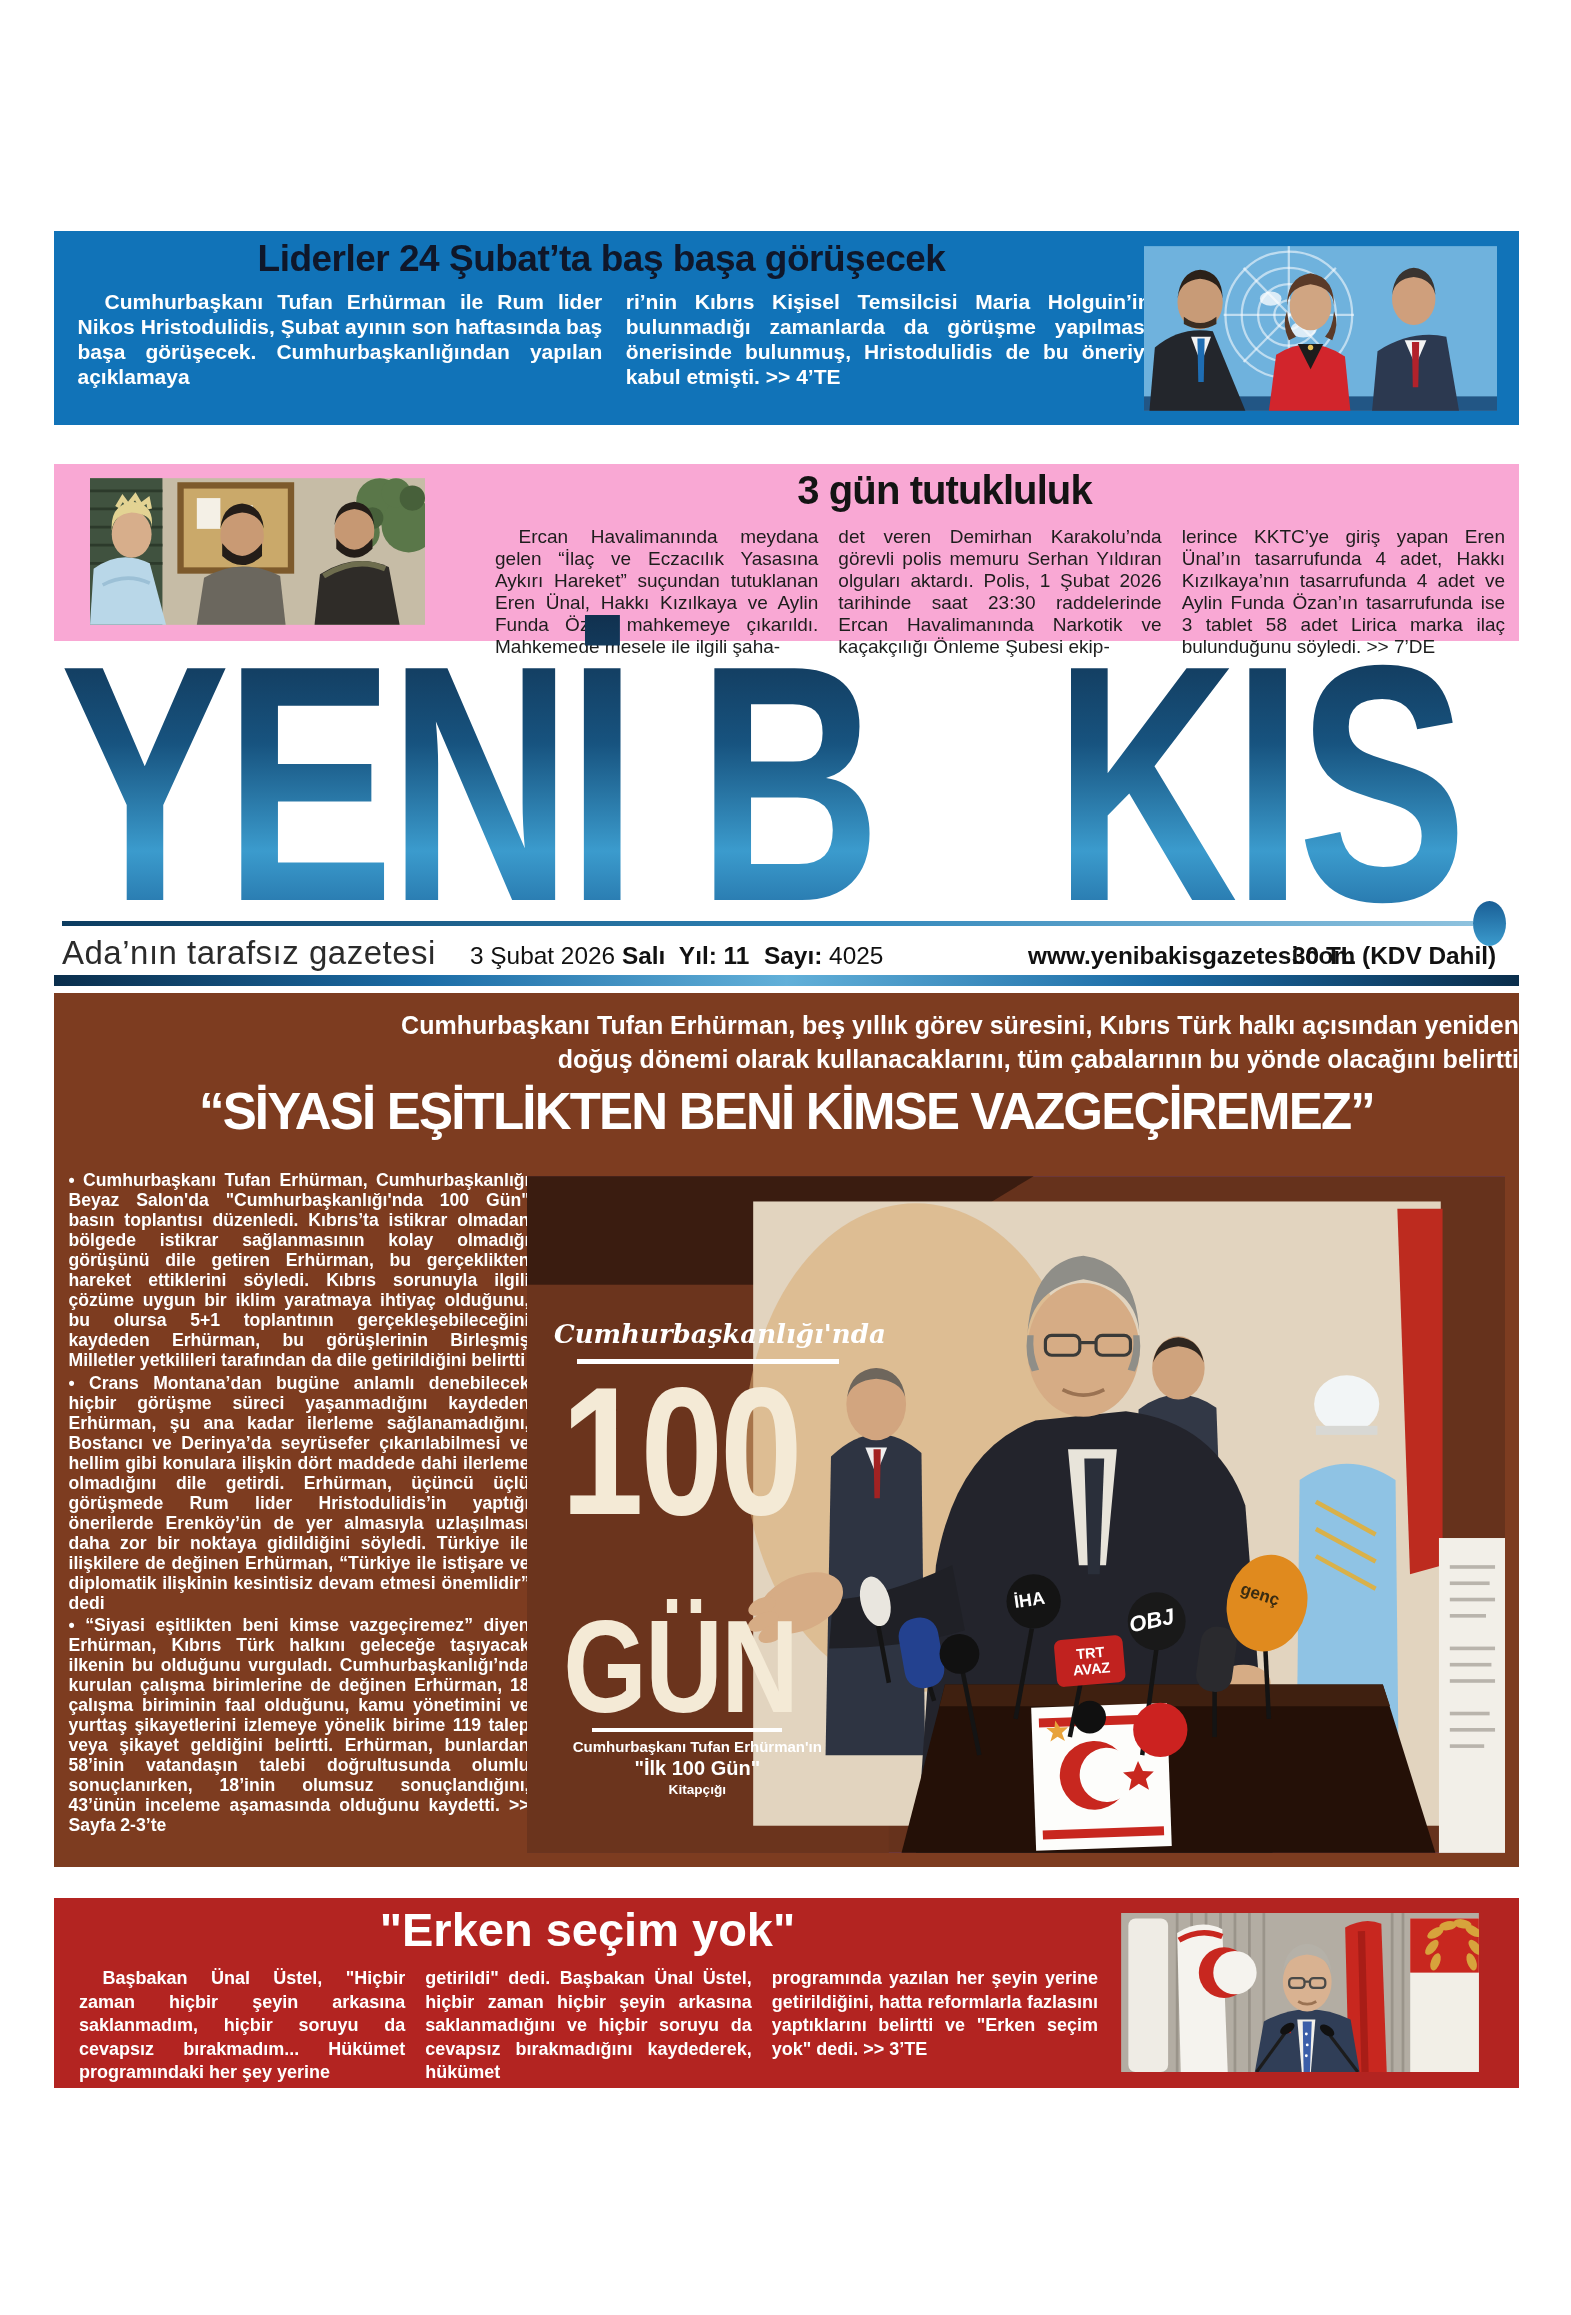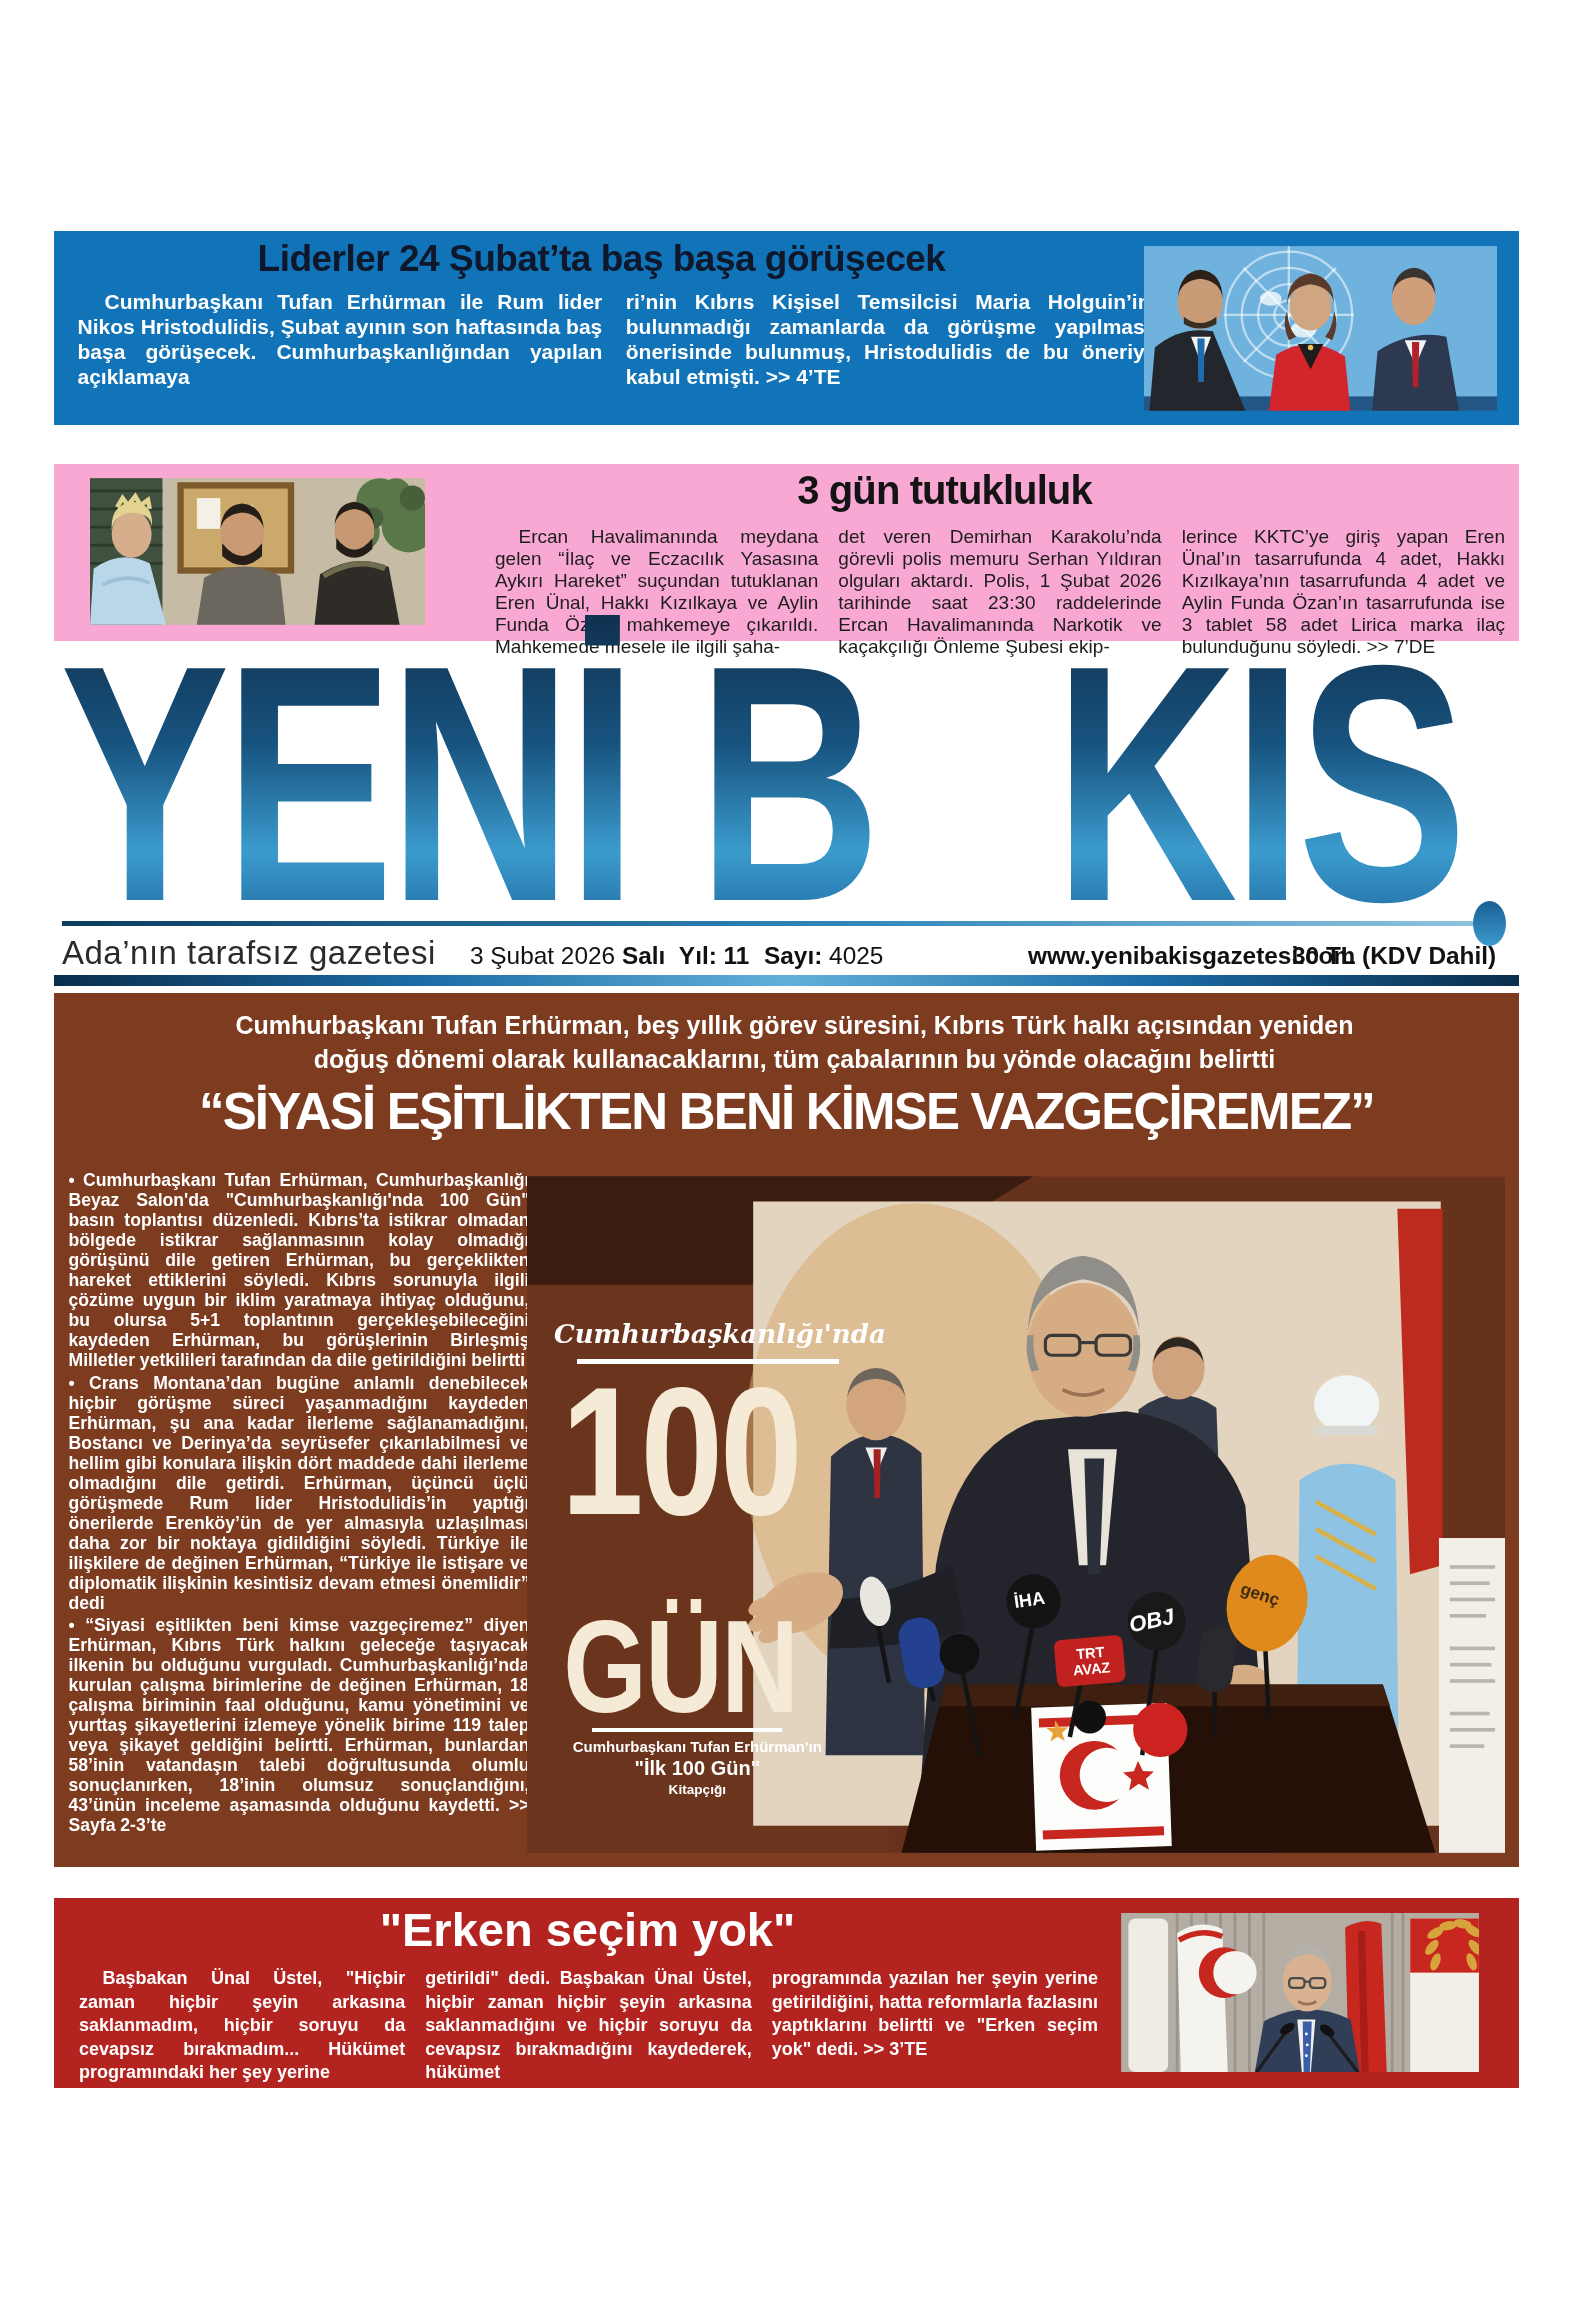--- a/index.html
+++ b/index.html
@@ -44,28 +44,28 @@
   .inf b{font-weight:bold;}
   .inf-date{left:470px;}
   .inf-issue{left:764px;}
   .inf-web{left:1028px;font-weight:bold;}
   .inf-price{left:1292px;font-weight:bold;}
   .div-bar{position:absolute;left:54px;top:975px;width:1465px;height:11px;
            background:linear-gradient(90deg,#0a2e4c 0%,#1b6ca6 25%,#62b0d9 50%,#1b6ca6 75%,#0a2e4c 100%);}
 
   
   .main{position:absolute;left:54px;top:993px;width:1465px;height:874px;background:#7d3c20;}
-  .kicker{position:absolute;left:0;width:100%;text-align:center;color:#fff;font-weight:bold;font-size:25px;padding-left:8px;}
+  .kicker{position:absolute;left:0;width:100%;text-align:right;color:#fff;font-weight:bold;font-size:25px;}
   .k1{top:18px;} .k2{top:52px;}
   .main-headline{position:absolute;top:89px;left:0;width:100%;text-align:center;color:#fff;
                  font-weight:bold;font-size:51px;letter-spacing:-1.8px;white-space:nowrap;}
   .main-col{position:absolute;left:14.5px;top:177px;width:461px;color:#fff;font-weight:bold;
             font-size:17.6px;line-height:20px;text-align:justify;}
   .main-col p{margin:0 0 2.7px 0;}
-  .main-photo{position:absolute;left:473px;top:183px;width:978px;height:677px;overflow:hidden;background:#ef4444;}
+  .main-photo{position:absolute;left:473px;top:183px;width:978px;height:677px;overflow:hidden;background:#8b5cf6;}
   .main-photo svg{position:absolute;left:0;top:0;}
   .ph-script{position:absolute;left:27px;top:143px;width:289px;text-align:center;color:#fff;
              font-size:26px;font-style:italic;font-weight:bold;font-family:"DejaVu Serif",serif;}
   .ph-rule1{position:absolute;left:50px;top:183px;width:262px;height:4.5px;background:#fff;}
   .ph-100{position:absolute;left:27px;top:192px;width:308px;text-align:center;color:#f4ead6;
           font-size:181px;line-height:167px;font-weight:bold;letter-spacing:-3.6px;
           transform:scaleX(0.82);transform-origin:0 0;}
   .ph-gun{position:absolute;left:27px;top:432px;width:308px;text-align:center;color:#f4ead6;
           font-size:131px;line-height:118px;font-weight:bold;letter-spacing:-1.8px;
           transform:scaleX(0.82);transform-origin:0 0;}

